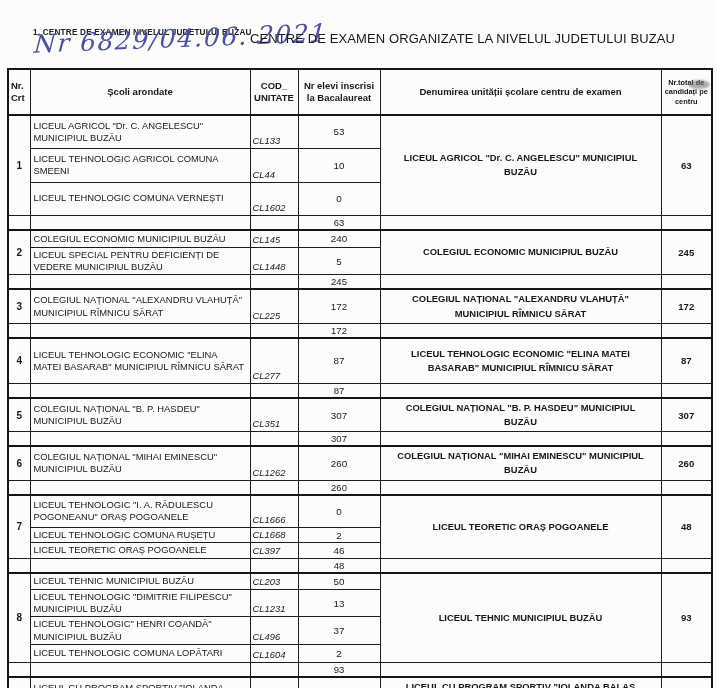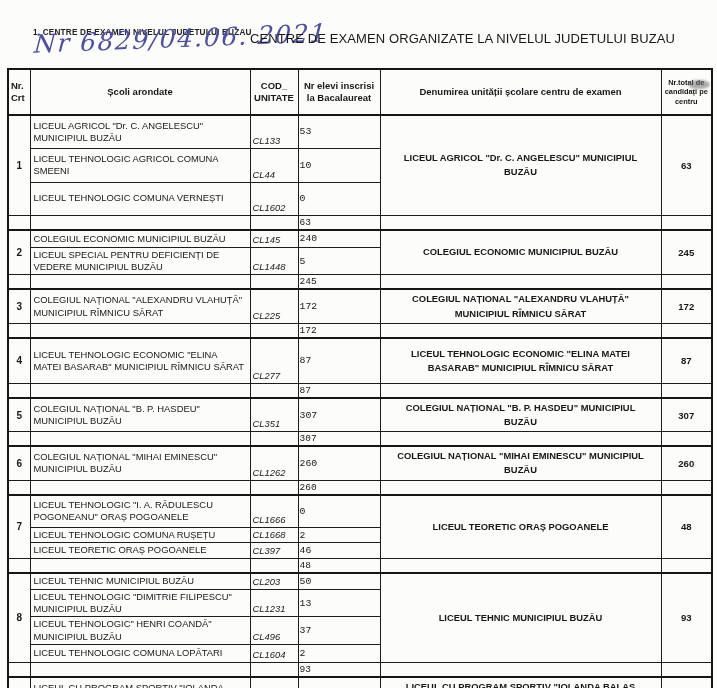--- a/index.html
+++ b/index.html
@@ -52,21 +52,21 @@
     white-space:pre-line; line-height:1.3;
     border-bottom:2px solid #161616;
     padding:1px 2px;
   }
   .exam thead th.h-nr { text-align:left; padding-left:2px; }
   .exam thead th.h-total { font-size:7.4px; line-height:1.3;text-align:center; }
 
   .c-nr   { font-size:10px; font-weight:bold; text-align:center; vertical-align:middle; }
   .c-name { font-size:9.4px; text-align:left; vertical-align:middle; padding:1px 3px; line-height:1.3; }
   .c-code { font-size:9.4px; text-align:left; vertical-align:bottom; padding:1px 2px 2px 2px;font-style:italic; }
-  .c-count{ font-size:9.8px; vertical-align:middle;font-family:Liberation Mono, monospace; }
+  .c-count{ font-size:9.8px; text-align:center; vertical-align:middle; }
   .c-center{ font-size:9.4px; font-weight:bold; text-align:center; vertical-align:middle; padding:2px 10px; line-height:1.5; }
   .c-total{ font-size:9.6px; font-weight:bold; text-align:center; vertical-align:middle; }
 
   tr.total-row td { border-bottom:2px solid #161616; }
   tr.total-row .c-count { font-size:9.5px; }
 
   .smudge {
     position:absolute; left:688px; top:80px;
     width:22px; height:9px;
     background:#6b6b6b;

